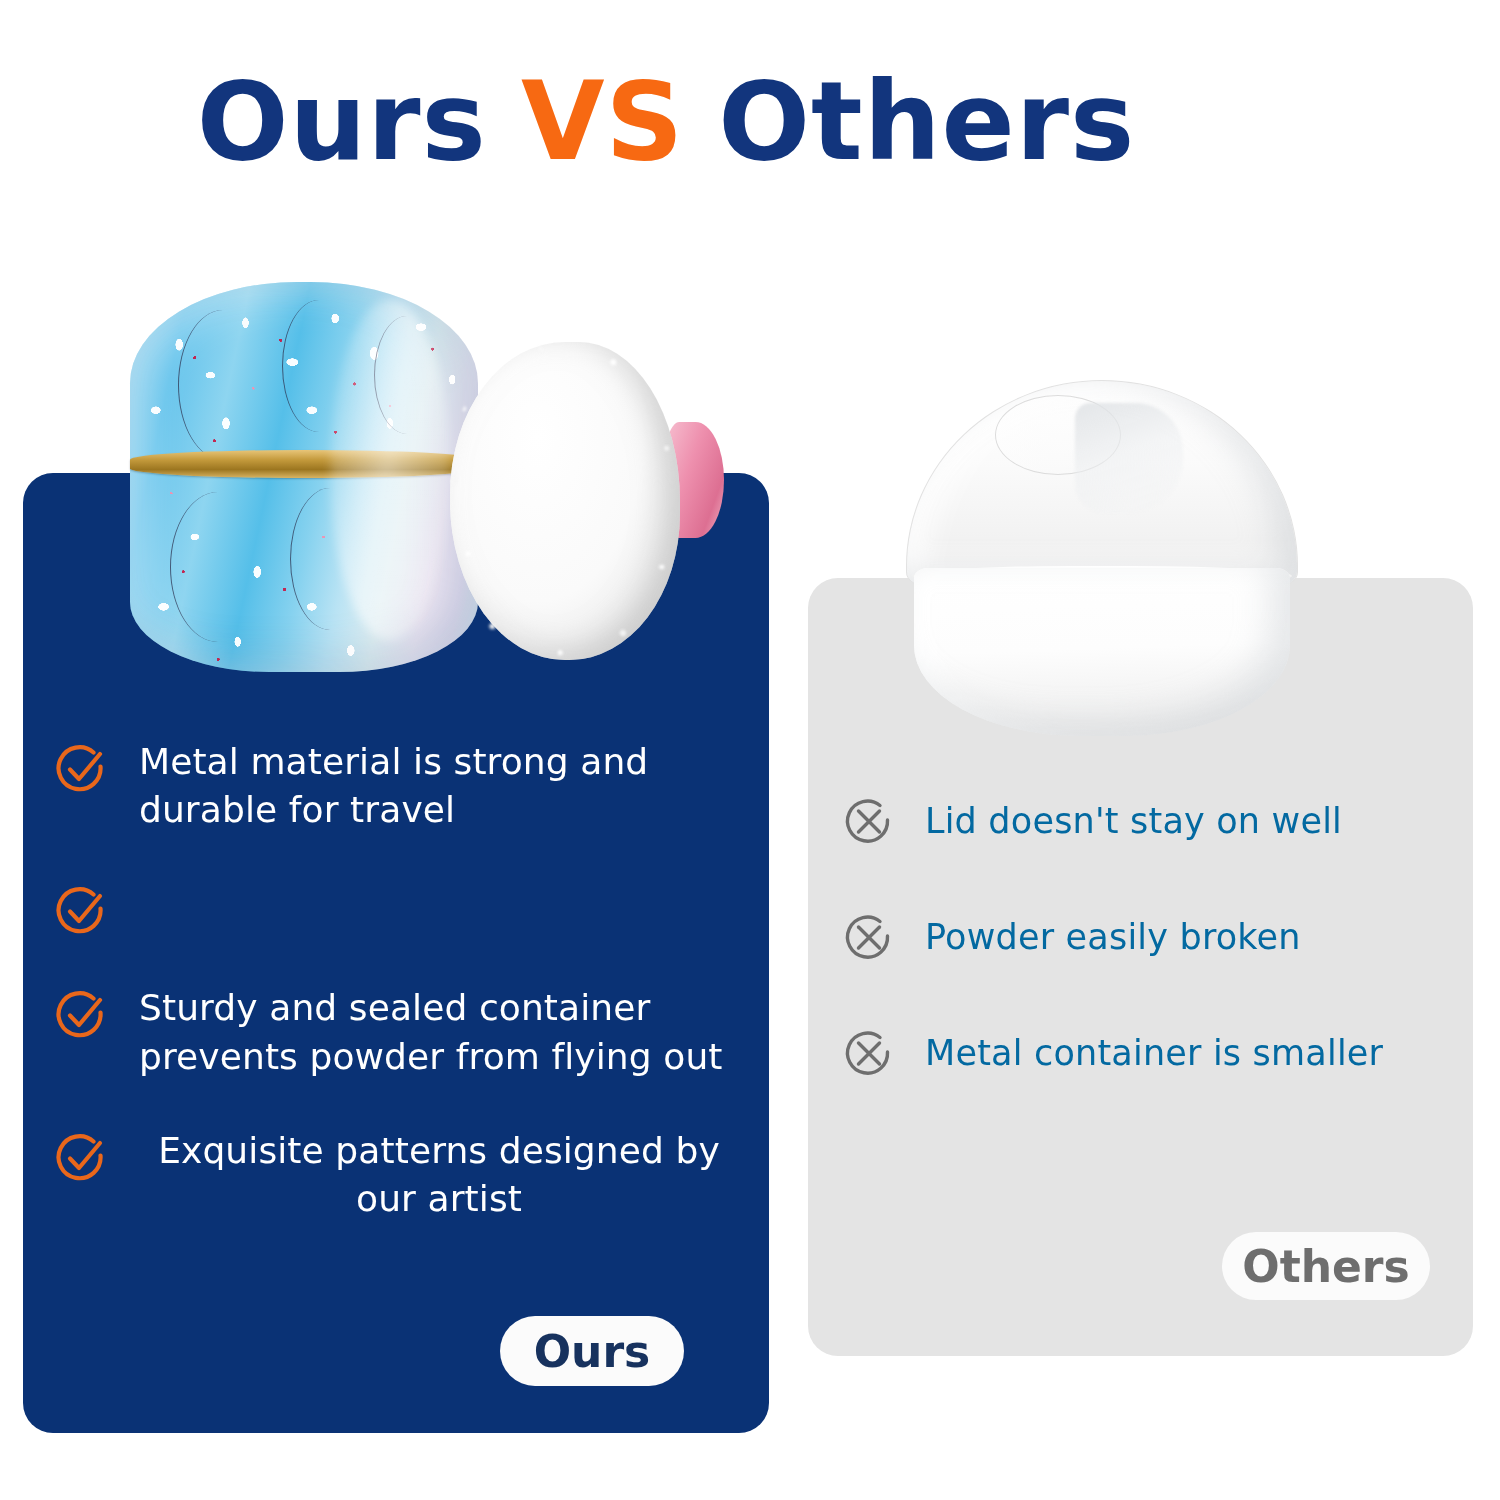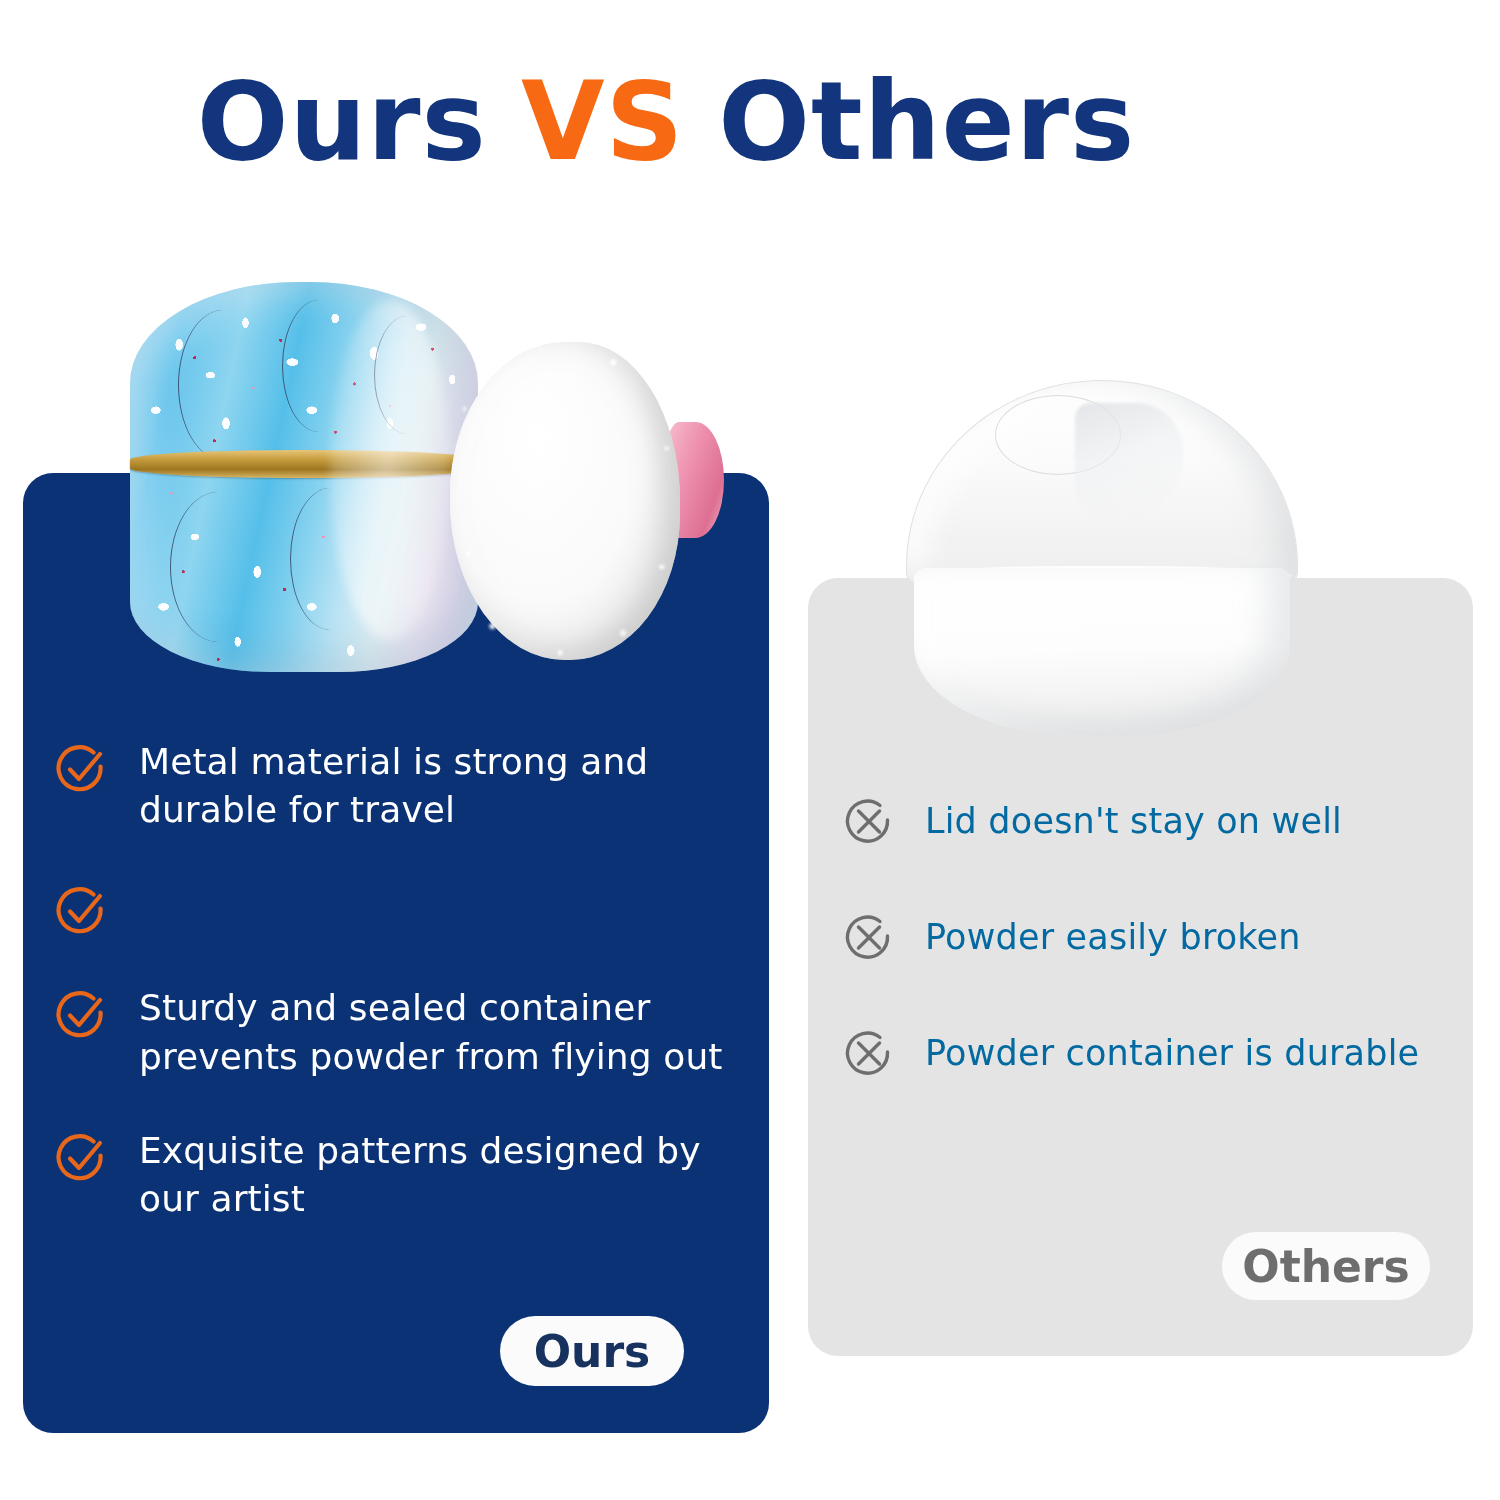--- a/index.html
+++ b/index.html
@@ -275,21 +275,21 @@
     top: 738px;
     width: 690px;
     z-index: 8;
   }
   .pro-row {
     position: relative;
     display: flex;
     align-items: flex-start;
     margin-bottom: 46px;
   }
-  .pro-row:last-child { margin-bottom: 0; }
+  .pro-row:last-child { margin-bottom: 0; text-align: center; }
   .pro-icon {
     flex: 0 0 auto;
     width: 54px;
     height: 54px;
     margin-right: 30px;
     margin-top: 4px;
   }
   .pro-text {
     color: #ffffff;
     font-size: 36px;
@@ -462,21 +462,21 @@
     </div>
 
     <div class="con-row">
       <span class="con-icon">
         <svg viewBox="0 0 52 52" width="52" height="52">
           <path d="M37 9.5 A20 20 0 1 0 44.5 24" fill="none" stroke="#6E6E6E" stroke-width="3.4" stroke-linecap="round"></path>
           <path d="M15.5 15 L36.5 36" fill="none" stroke="#6E6E6E" stroke-width="3.4" stroke-linecap="round"></path>
           <path d="M36.5 15 L15.5 36" fill="none" stroke="#6E6E6E" stroke-width="3.4" stroke-linecap="round"></path>
         </svg>
       </span>
-      <span class="con-text">Powder container is durable</span>
+      <span class="con-text">Metal container is smaller</span>
     </div>
 
   </div>
 
   <div class="badge badge-ours">
     <span>Ours</span>
   </div>
 
   <div class="badge badge-others">
     <span>Others</span>

